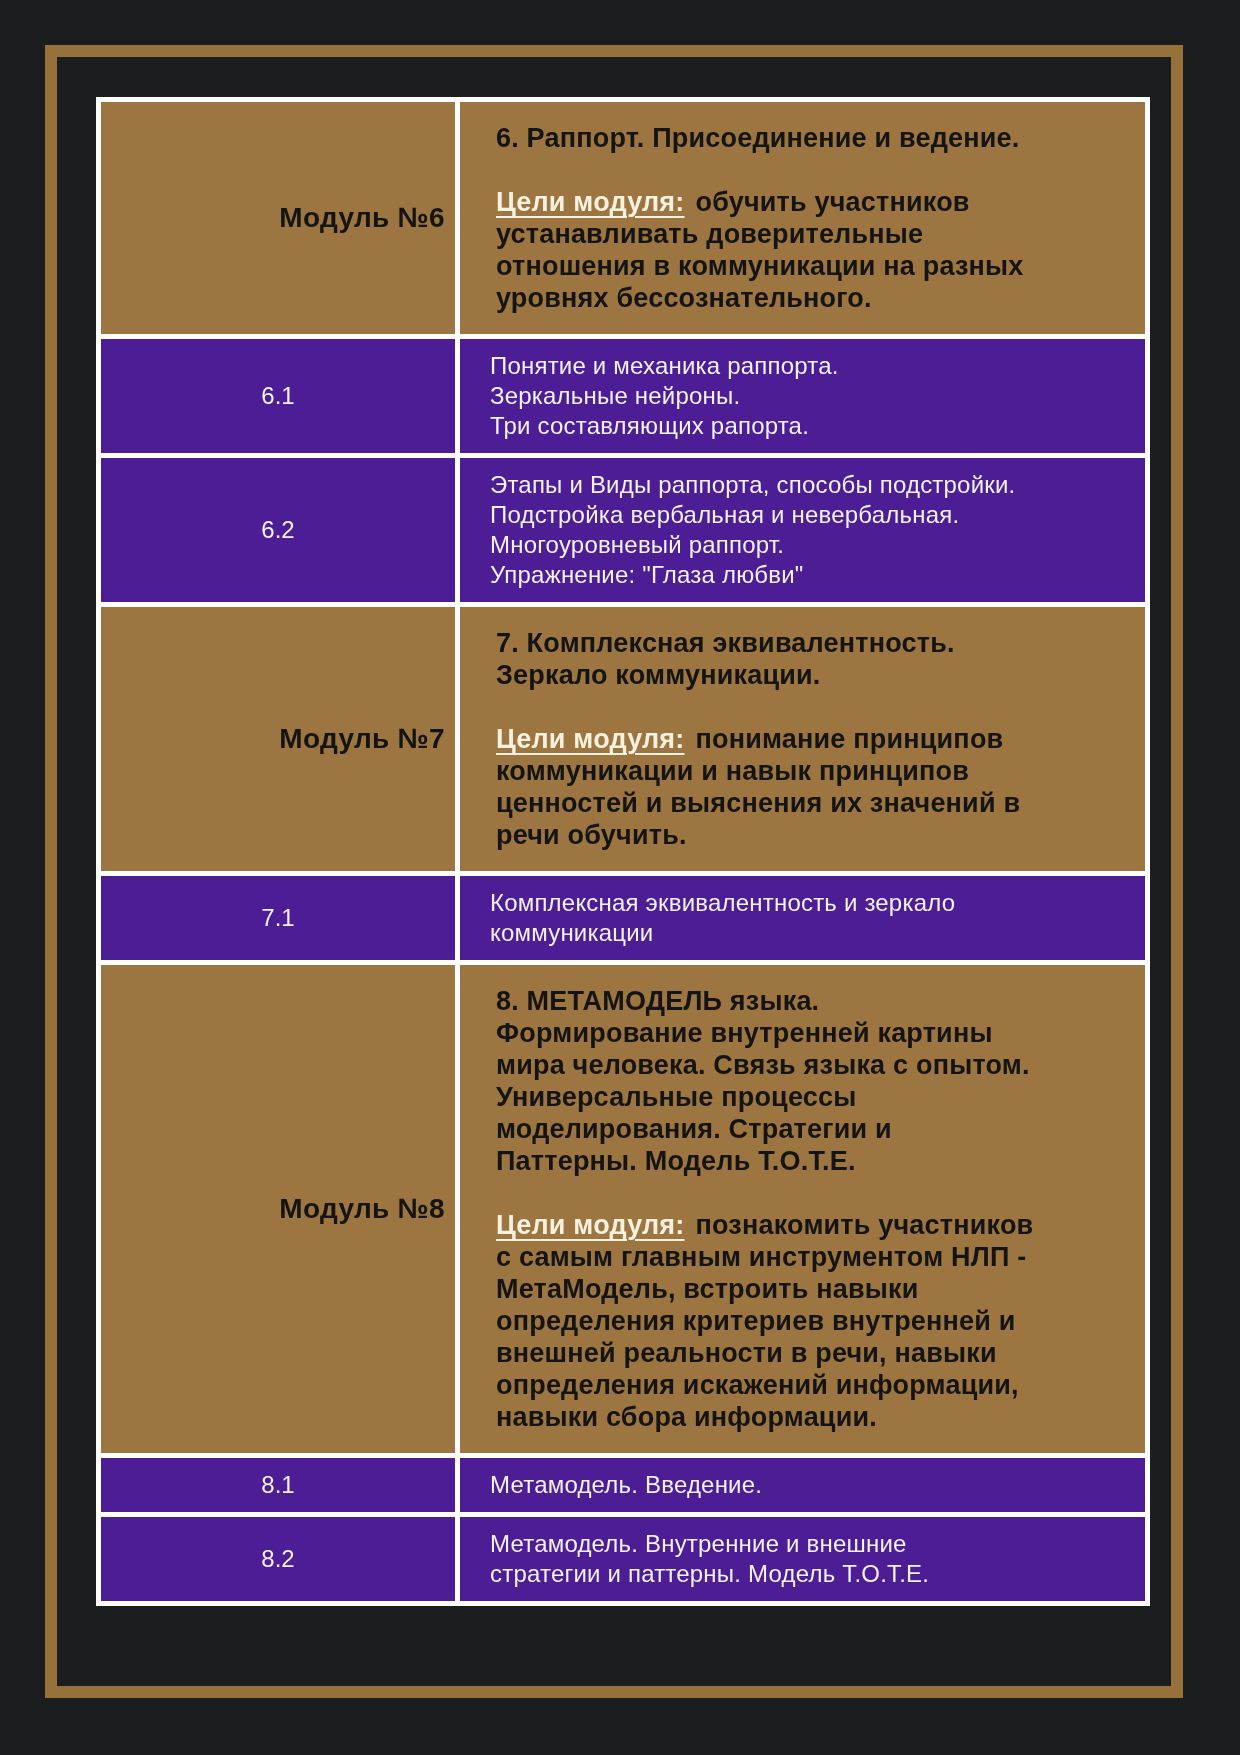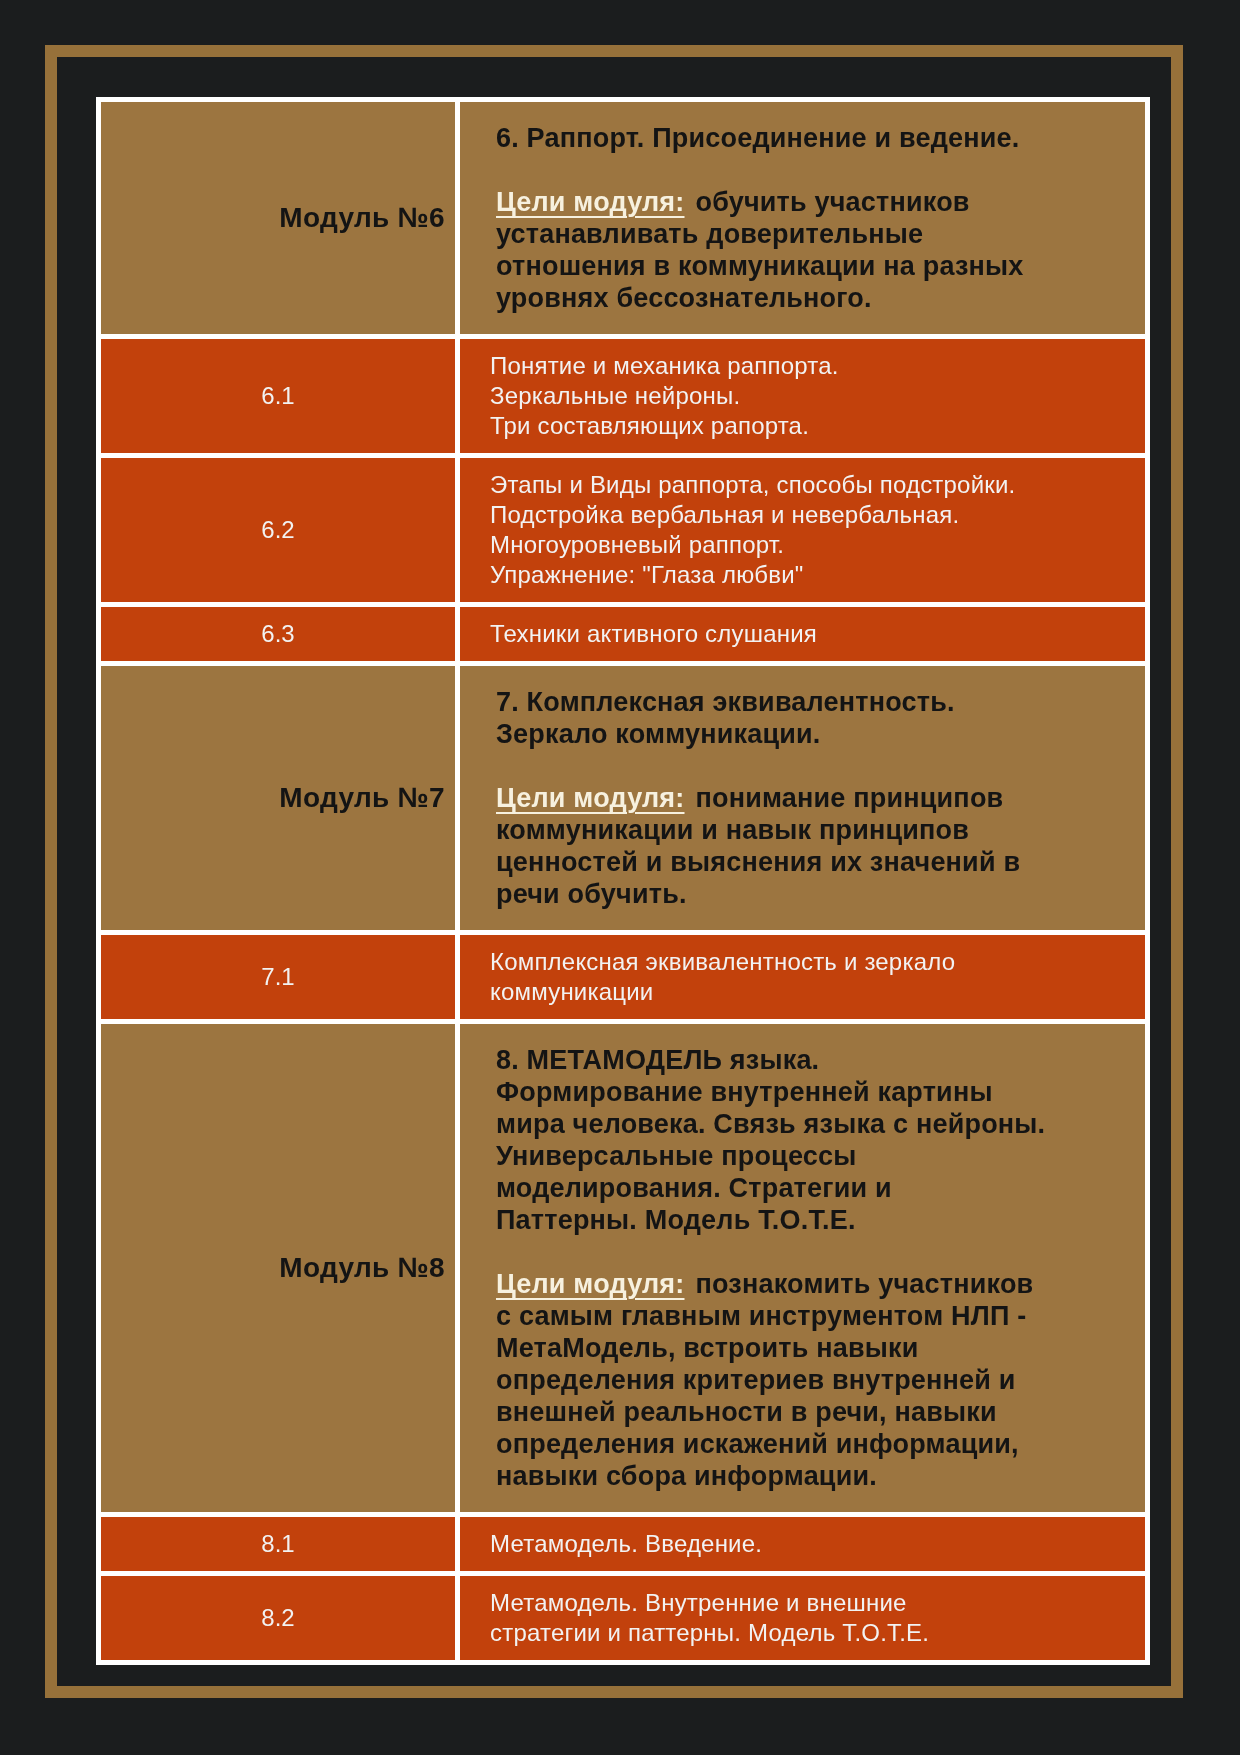--- a/index.html
+++ b/index.html
@@ -68,21 +68,21 @@
   .goal-label {
     color: #f7f1df;
     text-decoration: underline;
     text-decoration-thickness: 2px;
     text-underline-offset: 5px;
     margin-right: 11px;
   }
 
   
   tr.item td {
-    background: #c2410c;
+    background: #4c1d95;
     color: #f2f2f2;
   }
   td.item-number-cell {
     text-align: center;
     font-size: 24px;
     font-weight: 400;
     color: #fafafa;
     padding: 12px 10px;
   }
   td.item-desc-cell {
@@ -134,26 +134,20 @@
       <tr class="item">
         <td class="item-number-cell">6.2</td>
         <td class="item-desc-cell">
           <div class="item-line">Этапы и Виды раппорта, способы подстройки.</div>
           <div class="item-line">Подстройка вербальная и невербальная.</div>
           <div class="item-line">Многоуровневый раппорт.</div>
           <div class="item-line">Упражнение: "Глаза любви"</div>
         </td>
       </tr>
 
-      <tr class="item">
-        <td class="item-number-cell">6.3</td>
-        <td class="item-desc-cell">
-          <div class="item-line">Техники активного слушания</div>
-        </td>
-      </tr>
 
       <tr class="module">
         <td class="module-label-cell">
           <span>Модуль №7</span>
         </td>
         <td class="module-desc-cell">
           <div class="title-line">7. Комплексная эквивалентность.</div>
           <div class="title-line">Зеркало коммуникации.</div>
           <div class="goals">
             <div class="goal-line"><span class="goal-label">Цели модуля:</span><span>понимание принципов</span></div>
@@ -172,21 +166,21 @@
         </td>
       </tr>
 
       <tr class="module">
         <td class="module-label-cell">
           <span>Модуль №8</span>
         </td>
         <td class="module-desc-cell">
           <div class="title-line">8. МЕТАМОДЕЛЬ языка.</div>
           <div class="title-line">Формирование внутренней картины</div>
-          <div class="title-line">мира человека. Связь языка с нейроны.</div>
+          <div class="title-line">мира человека. Связь языка с опытом.</div>
           <div class="title-line">Универсальные процессы</div>
           <div class="title-line">моделирования. Стратегии и</div>
           <div class="title-line">Паттерны. Модель Т.О.Т.Е.</div>
           <div class="goals">
             <div class="goal-line"><span class="goal-label">Цели модуля:</span><span>познакомить участников</span></div>
             <div class="goal-line">с самым главным инструментом НЛП -</div>
             <div class="goal-line">МетаМодель, встроить навыки</div>
             <div class="goal-line">определения критериев внутренней и</div>
             <div class="goal-line">внешней реальности в речи, навыки</div>
             <div class="goal-line">определения искажений информации,</div>

